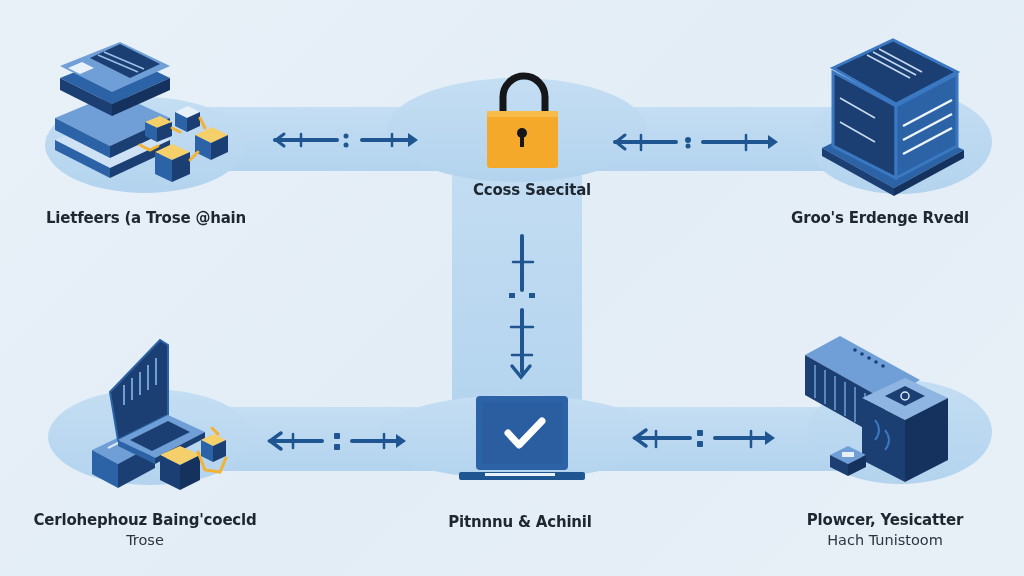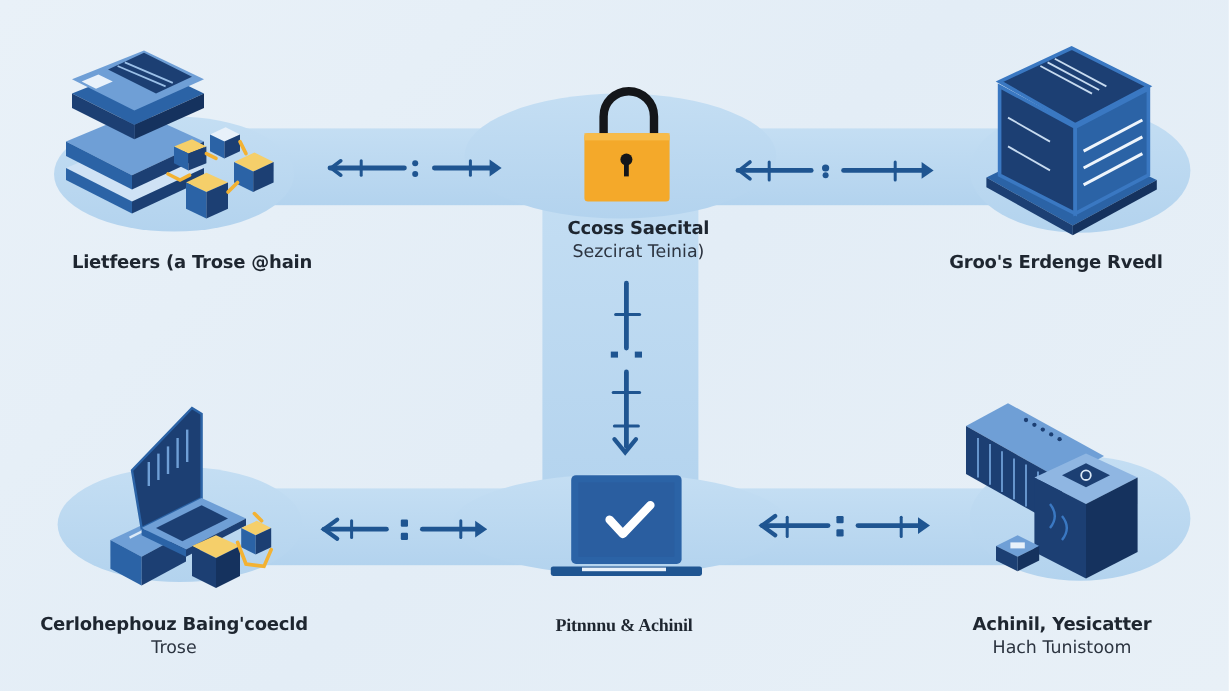--- a/index.html
+++ b/index.html
@@ -213,34 +213,33 @@
     <polyline points="646,430 635,438 646,446" fill="none" stroke-width="3.5"></polyline>
     <line x1="656" y1="431" x2="656" y2="447" stroke-width="2.5"></line>
     <rect x="697" y="430" width="6" height="6" rx="1" stroke="none"></rect>
     <rect x="697" y="441" width="6" height="6" rx="1" stroke="none"></rect>
     <line x1="715" y1="438" x2="768" y2="438" stroke-width="4"></line>
     <polygon points="765,431 775,438 765,445" stroke="none"></polygon>
     <line x1="751" y1="431" x2="751" y2="447" stroke-width="2.5"></line>
   </g>
 </svg>
 
-<div class="label" style="left:160px; top:208px;">
+<div class="label" style="left:146px; top:208px;">
   <div class="l1">Lietfeers (a Trose @hain</div>
 </div>
 <div class="label" style="left:521px; top:180px;margin-left:11px;">
   <div class="l1">Ccoss Saecital</div>
-  <div class="l2">Sezcirat Teinia)</div>
 </div>
 <div class="label" style="left:880px; top:208px;text-align:right;">
   <div class="l1">Groo's Erdenge Rvedl</div>
 </div>
 <div class="label" style="left:145px; top:510px;text-align:center;">
   <div class="l1">Cerlohephouz Baing'coecld</div>
   <div class="l2">Trose</div>
 </div>
-<div class="label" style="left:520px; top:512px;font-family:Liberation Serif, serif;">
+<div class="label" style="left:520px; top:512px;">
   <div class="l1">Pitnnnu &amp; Achinil</div>
   <div class="l2"></div>
 </div>
 <div class="label" style="left:885px; top:510px;">
-  <div class="l1">Achinil, Yesicatter</div>
+  <div class="l1">Plowcer, Yesicatter</div>
   <div class="l2">Hach Tunistoom</div>
 </div>
 
 </body></html>

